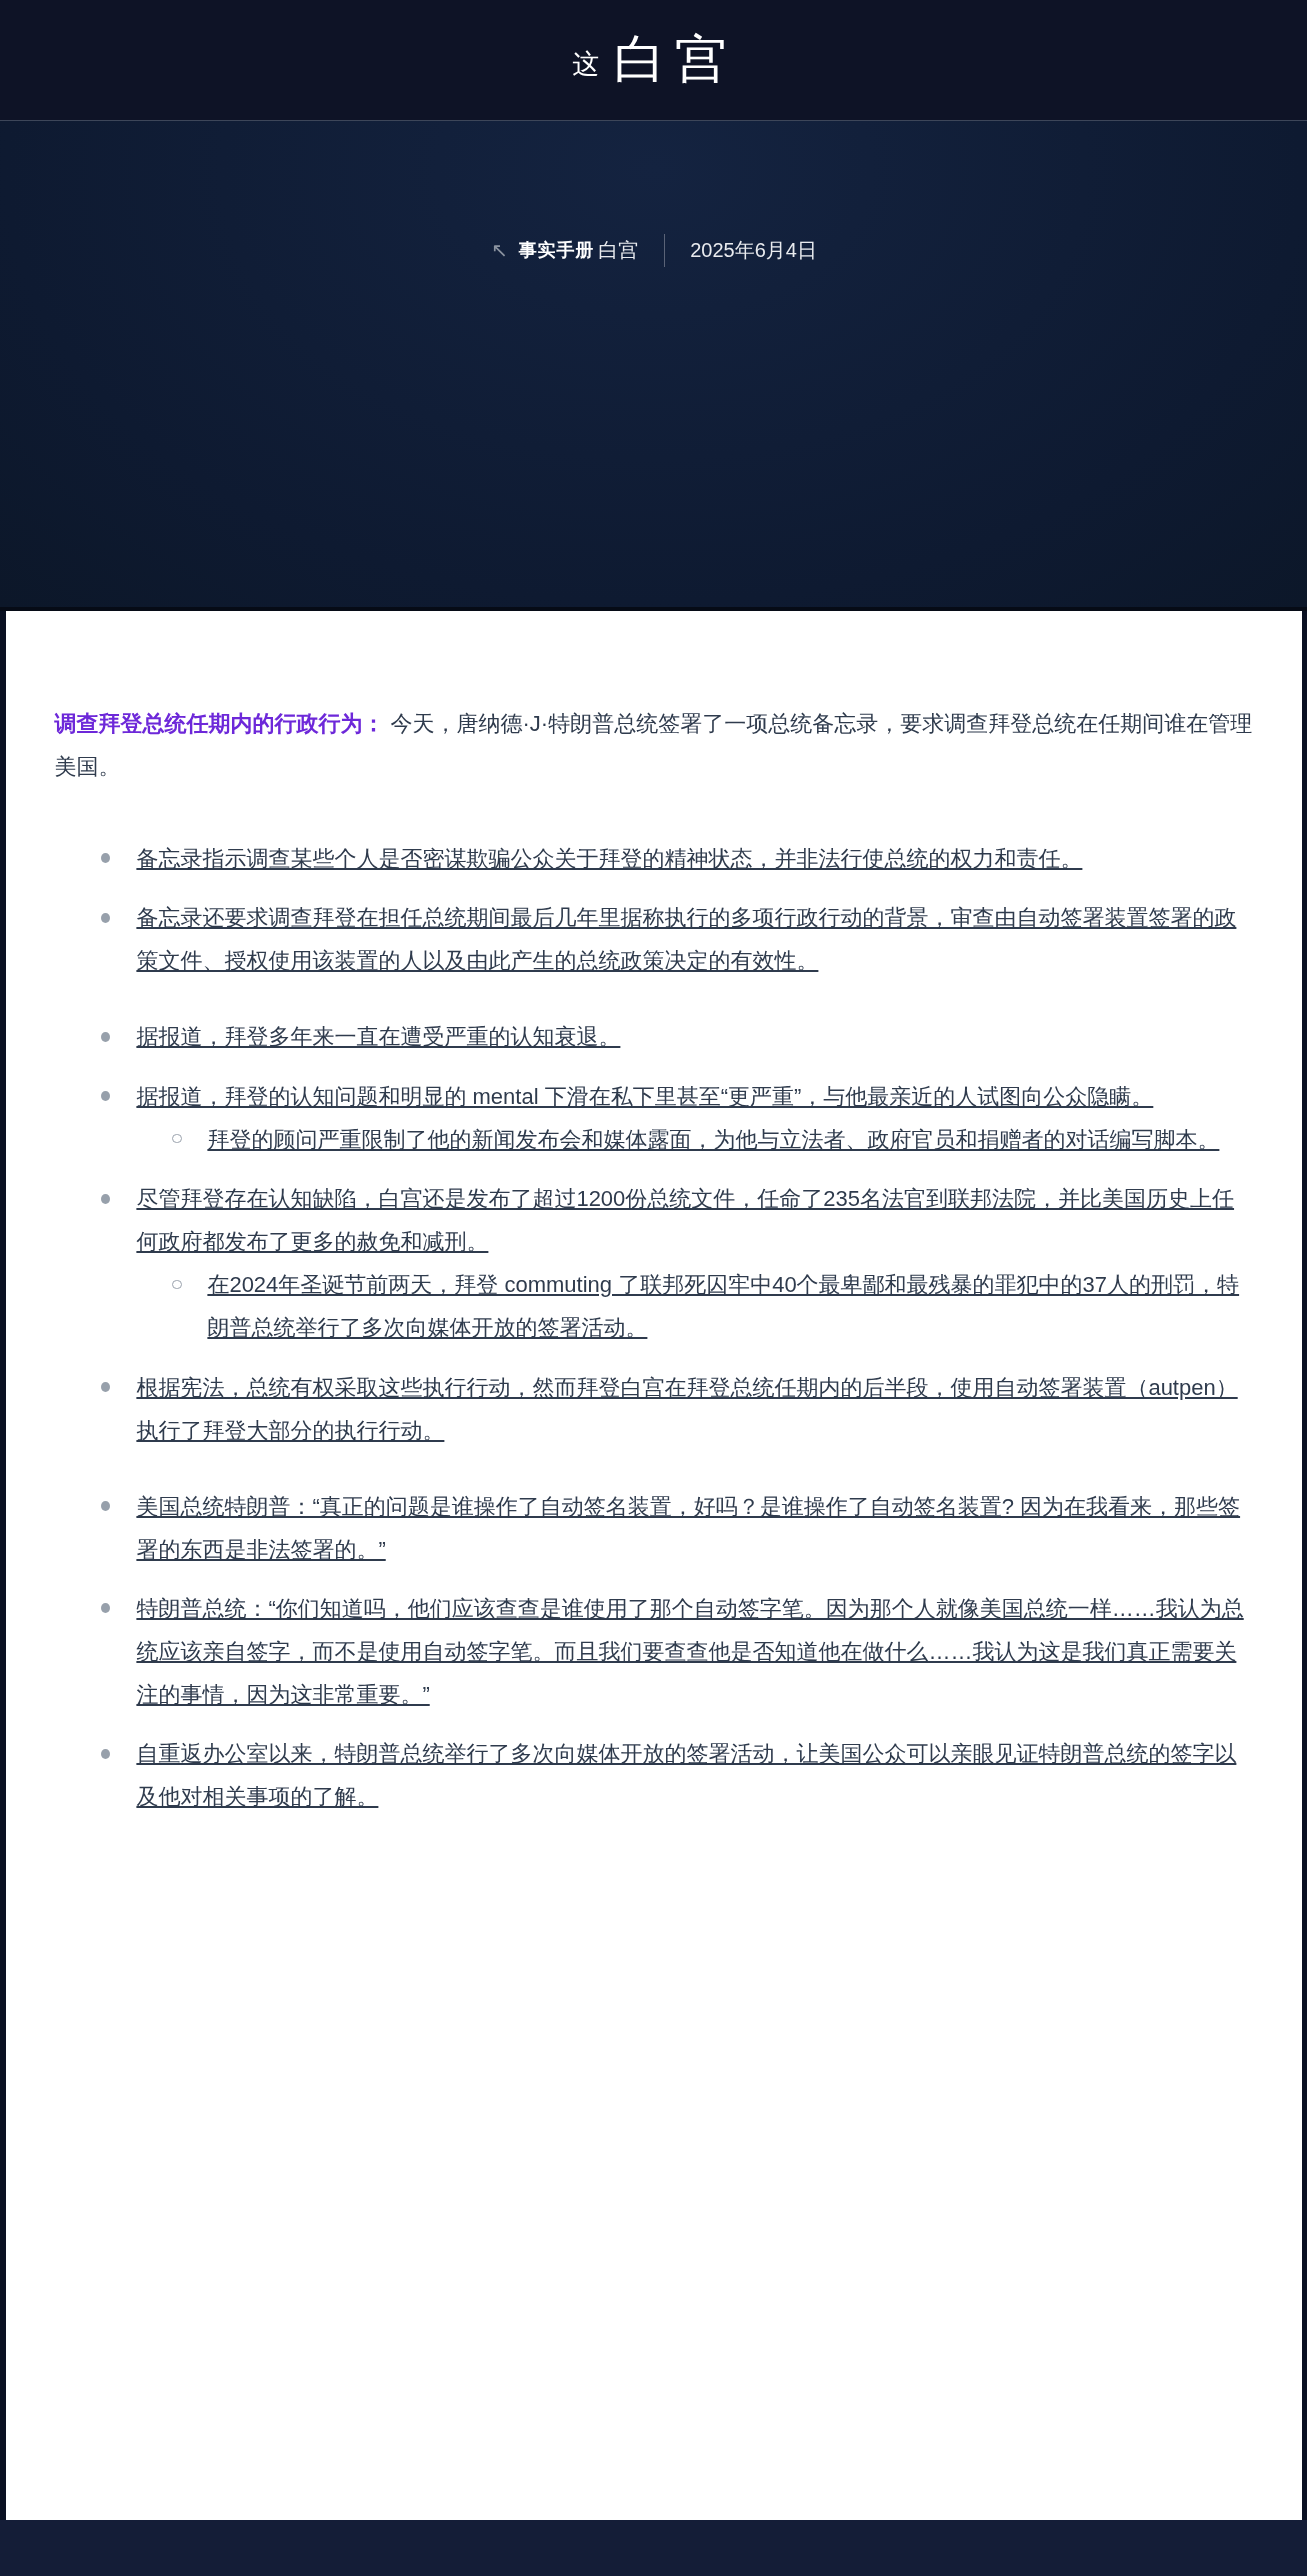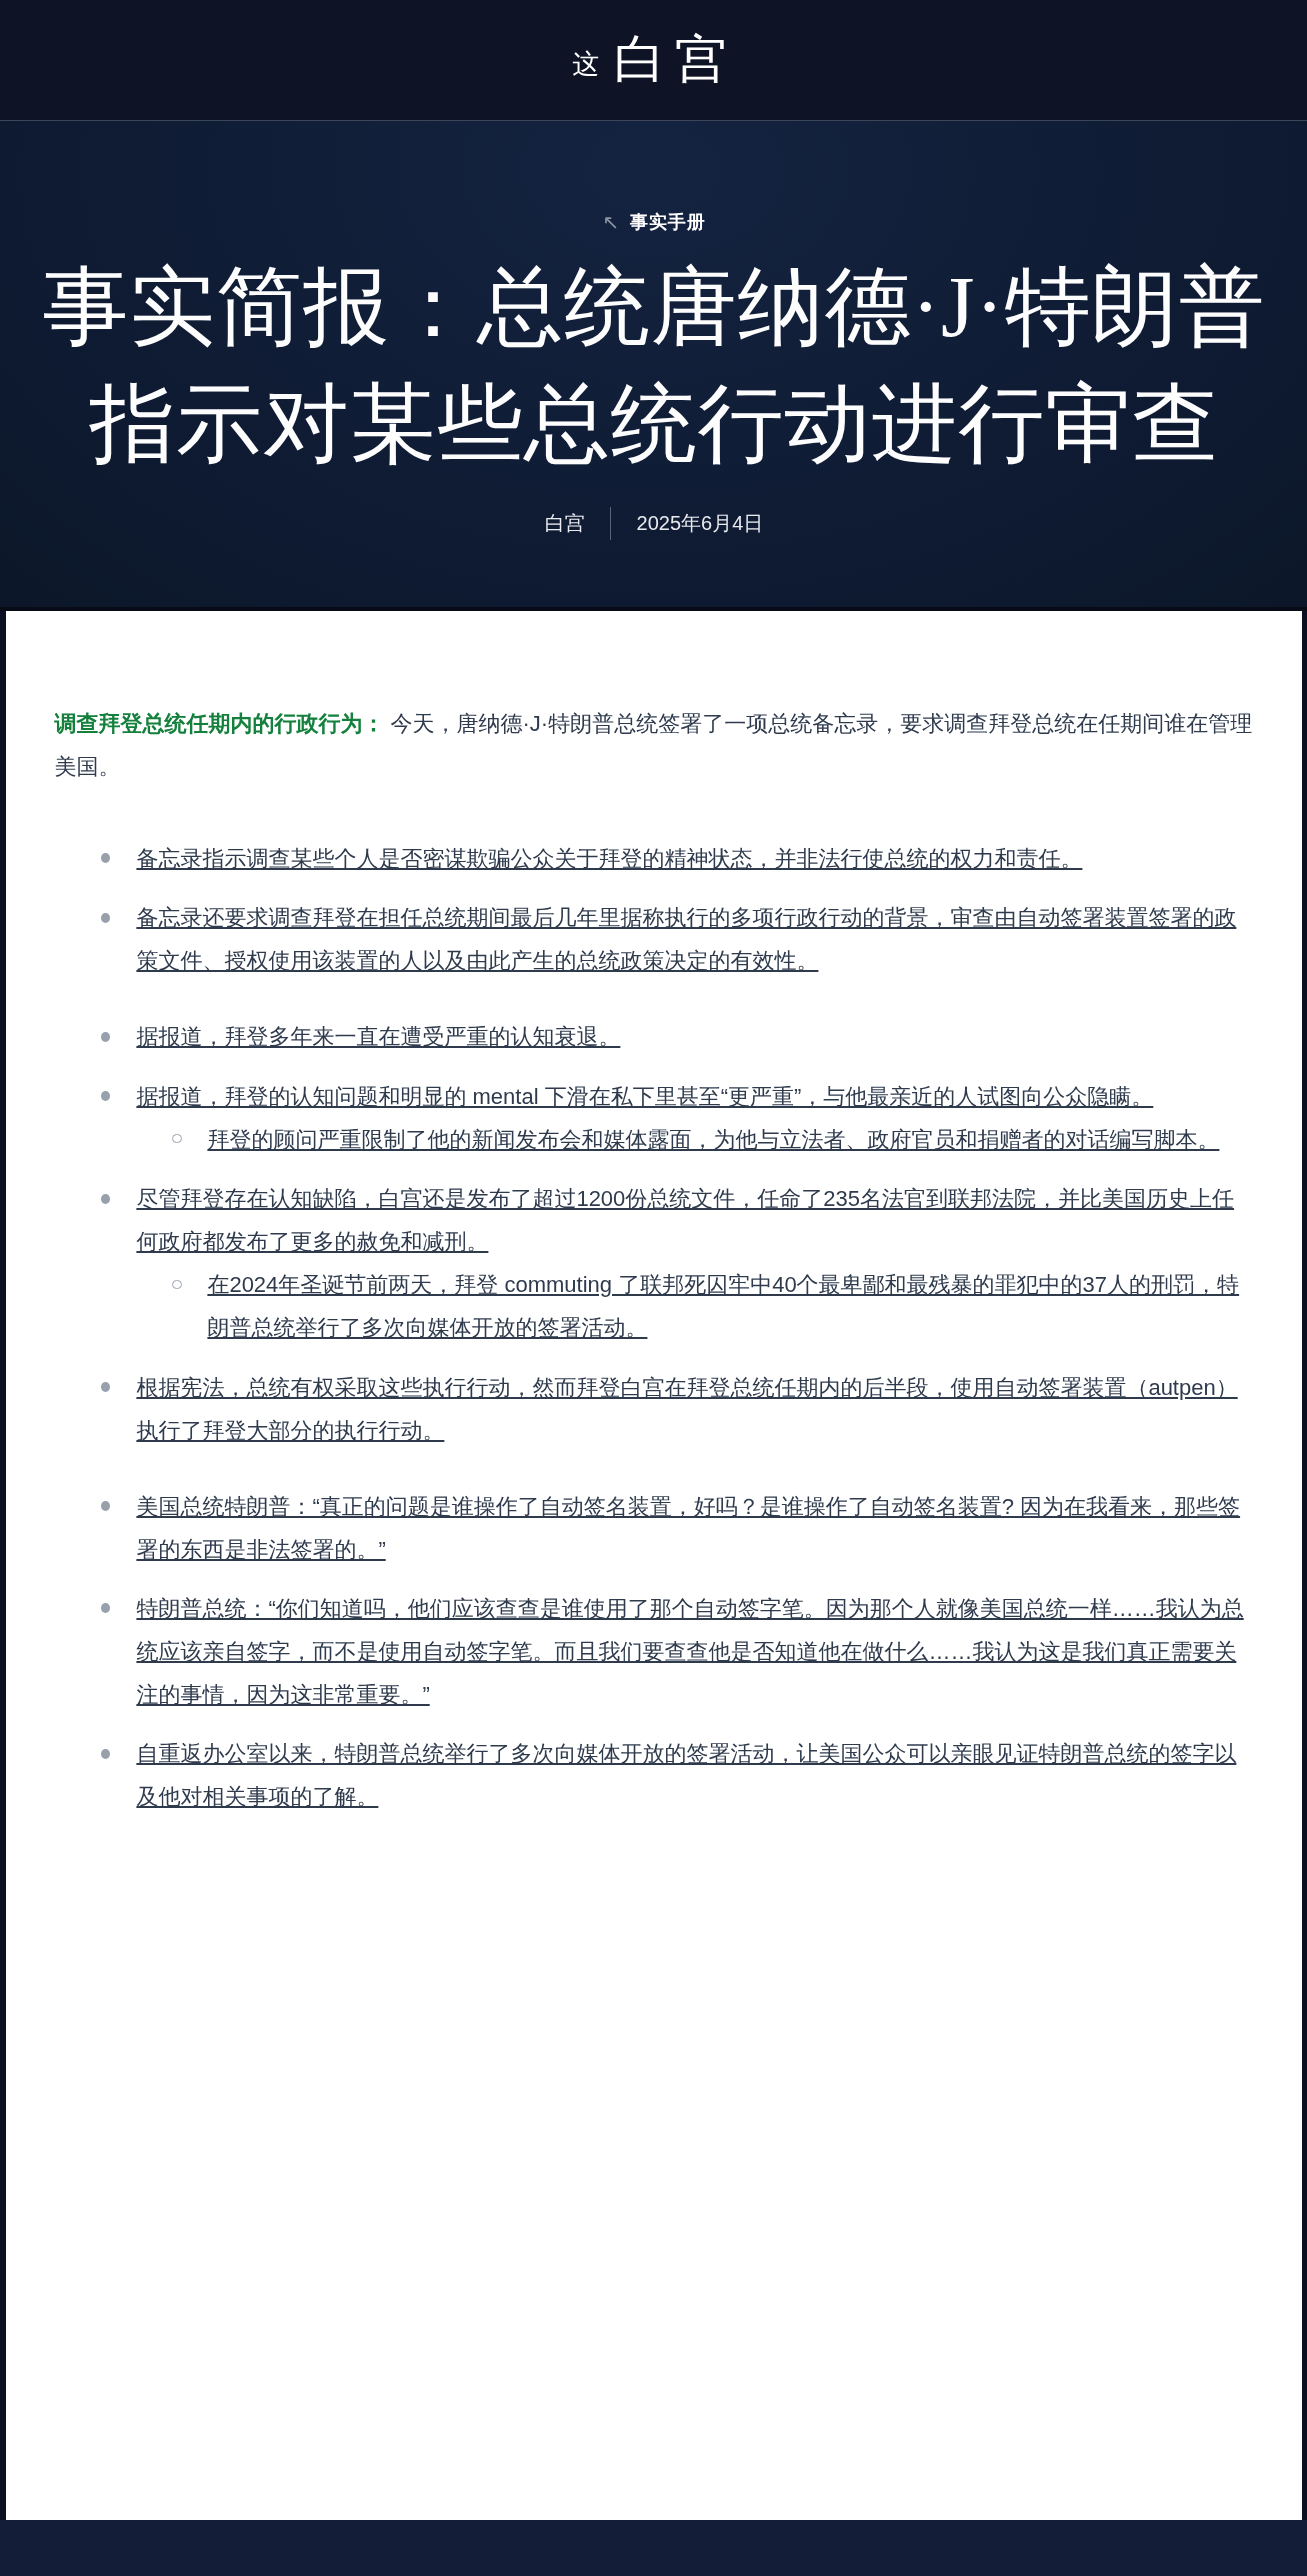--- a/index.html
+++ b/index.html
@@ -52,21 +52,21 @@
 
   
   .content {
     flex:1 0 auto;
     background:#ffffff; margin:0 6.4px;
     padding:91px 49px 27px 48px;
     font-size:22px; line-height:43px;
   }
   .section { margin-bottom:33px; }
   .lead { margin-bottom:49px; }
-  .lead strong { font-weight:700; color:#15803d; }
+  .lead strong { font-weight:700; color:#6d28d9; }
   .blist { list-style:none; padding-left:82px;text-decoration:underline; }
   .blist > li { position:relative; margin-bottom:16.4px; }
   .blist > li::before {
     content:""; position:absolute; left:-35px; top:16.4px;
     width:9px; height:10px; border-radius:50%; background:#97a0ab;
   }
   .sublist { list-style:none; padding-left:71px; }
   .sublist > li { position:relative; }
   .sublist > li::before {
     content:""; position:absolute; left:-35px; top:16.4px;
@@ -87,24 +87,20 @@
       <span class="logo-the">这</span>
       <span class="logo-main">白宫</span>
     </a>
   </header>
 
   <section class="hero">
     <a class="eyebrow">
       <span class="arrow">↖</span>
       <span>事实手册</span>
     </a>
-    <h1 class="hero-title">
-      <span>事实简报：总统唐纳德·J·特朗普</span><br>
-      <span>指示对某些总统行动进行审查</span>
-    </h1>
     <div class="byline">
       <span>白宫</span>
       <span class="divider"></span>
       <span>2025年6月4日</span>
     </div>
   </section>
 
   <main class="content">
       <section class="section">
         <p class="lead"><strong>调查拜登总统任期内的行政行为：</strong><span> 今天，唐纳德·J·特朗普总统签署了一项总统备忘录，要求调查拜登总统在任期间谁在管理美国。</span></p>

